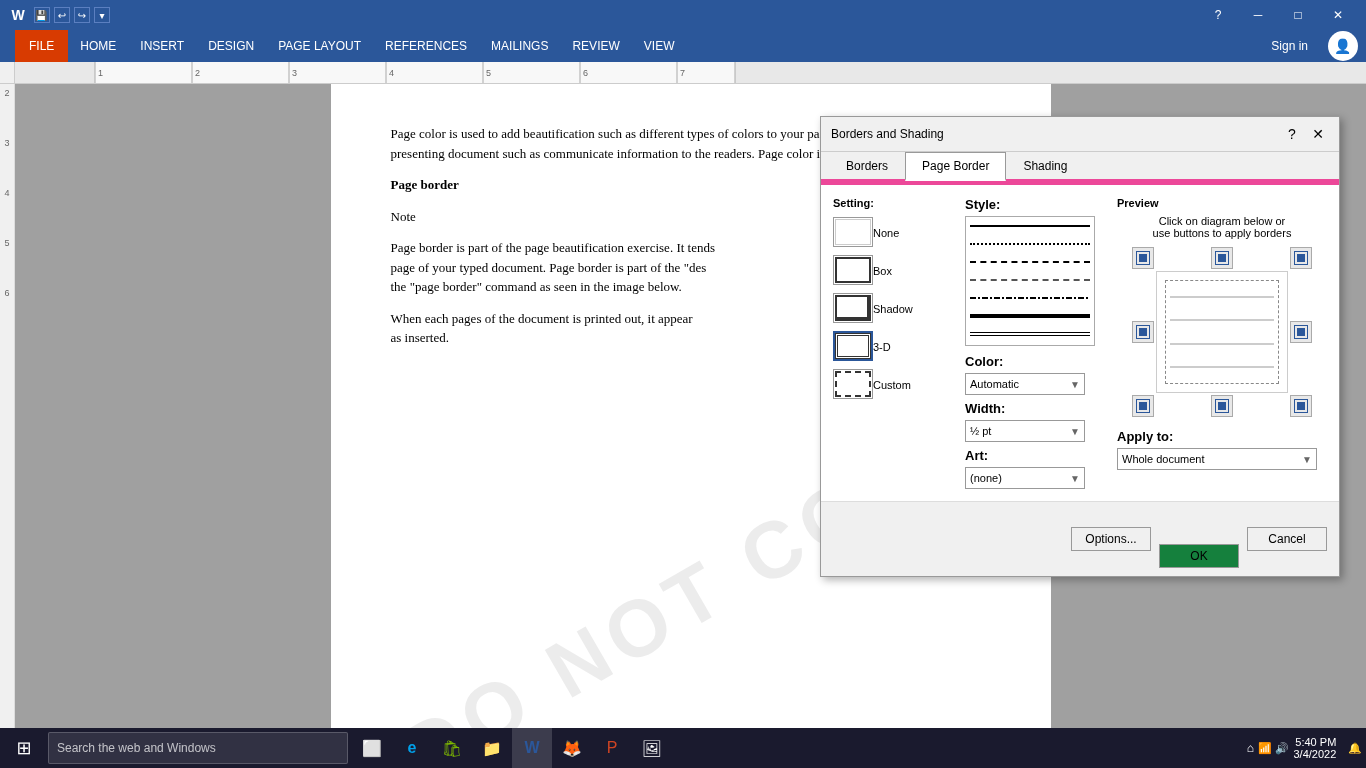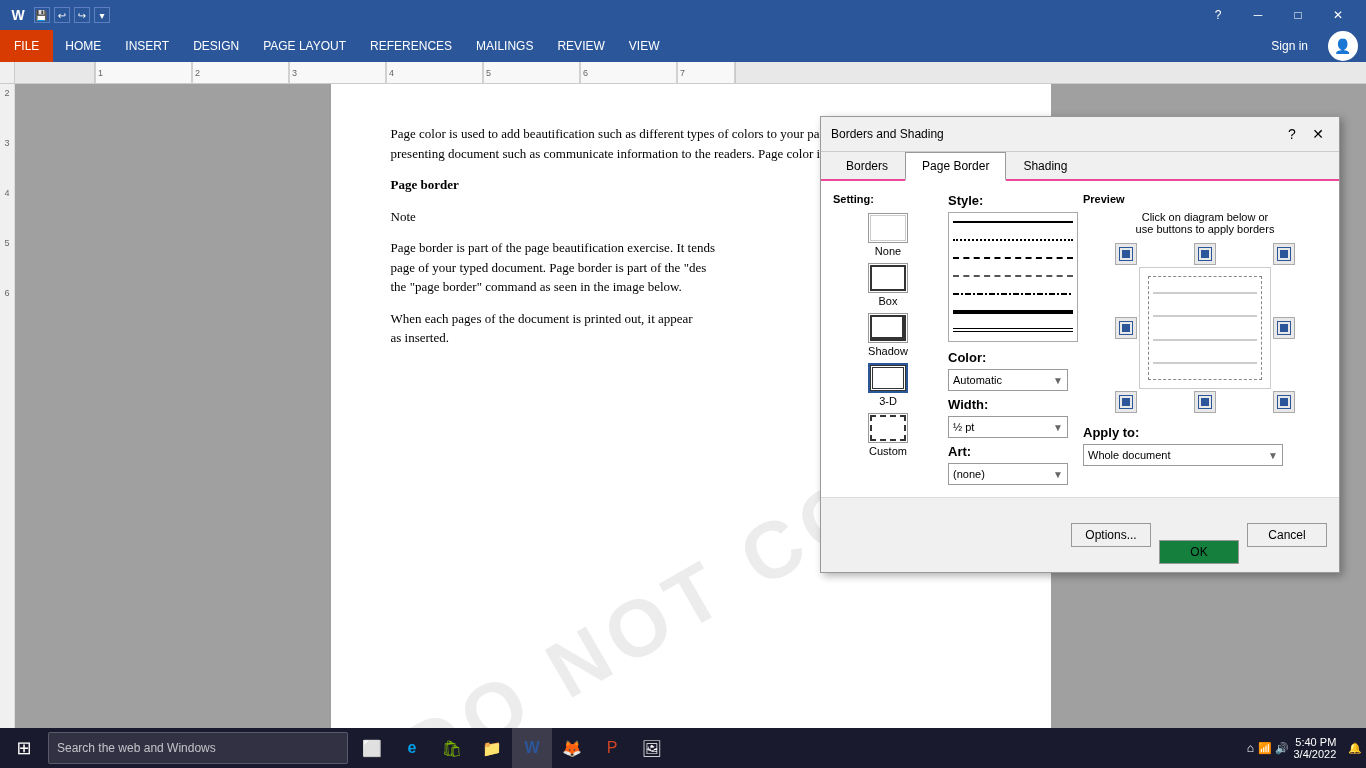--- a/index.html
+++ b/index.html
@@ -18,21 +18,21 @@
     #titlebar .title-icons { display: flex; align-items: center; gap: 4px; }
     .title-icon { width: 16px; height: 16px; background: #2b579a; border: 1px solid #5b7fc0; display: flex; align-items: center; justify-content: center; color: #fff; font-size: 10px; cursor: pointer; }
     .word-icon { width: 20px; height: 20px; background: #2b579a; color: #fff; font-weight: bold; font-size: 14px; display: flex; align-items: center; justify-content: center; }
     #titlebar .title-text { color: #fff; font-size: 12px; flex: 1; text-align: center; }
     .win-btn { width: 40px; height: 30px; display: flex; align-items: center; justify-content: center; color: #fff; font-size: 12px; cursor: pointer; }
 
     
     #ribbon { background: #2b579a; }
     #ribbon-tabs { display: flex; align-items: center; height: 32px; background: #2b579a; }
     .rtab { padding: 6px 12px; color: #fff; font-size: 12px; cursor: pointer; height: 32px; display: flex; align-items: center; }
-    .rtab.file-tab { background: #d83b01; color: #fff; padding: 6px 14px; }
+    .rtab.file-tab { background: #d83b01; color: #fff; padding: 6px 14px; margin-left: 15px; }
     .sign-in { margin-left: auto; color: #fff; font-size: 12px; padding: 0 12px; cursor: pointer; display: flex; align-items: center; }
 
     
     #ruler { height: 22px; background: #f0f0f0; border-bottom: 1px solid #ccc; display: flex; align-items: center; position: relative; }
     .ruler-area { flex: 1; background: #e8e8e8; height: 100%; position: relative; overflow: hidden; }
     .ruler-left { width: 15px; background: #f0f0f0; height: 100%; border-right: 1px solid #ccc; }
 
     
     #main { display: flex; height: calc(768px - 30px - 32px - 22px - 30px); }
     #sidebar-left { width: 15px; background: #f0f0f0; border-right: 1px solid #ddd; display: flex; flex-direction: column; align-items: center; padding-top: 4px; gap: 40px; }
@@ -81,31 +81,31 @@
       display: flex;
       align-items: center;
       justify-content: space-between;
       font-size: 12px;
     }
     .dialog-title-text { font-size: 12px; color: #000; }
     .dialog-controls { display: flex; gap: 4px; align-items: center; }
     .dialog-btn { width: 22px; height: 22px; display: flex; align-items: center; justify-content: center; font-size: 14px; cursor: pointer; color: #000; border: none; background: transparent; }
 
     
-    .dialog-tabs { display: flex; border-bottom: 2px solid #ec4899; margin: 0; padding: 0 8px; background: #f0f0f0; }
+    .dialog-tabs { display: flex; border-bottom: 6px solid #ec4899; margin: 0; padding: 0 8px; background: #f0f0f0; }
     .dtab { padding: 6px 16px; font-size: 12px; cursor: pointer; border: 1px solid transparent; border-bottom: none; margin-bottom: -2px; color: #000; }
     .dtab.active { background: #fff; border-color: #999; border-bottom: 2px solid #fff; font-weight: normal; }
 
     
-    .dialog-body { display: flex; padding: 12px; gap: 5px; background: #fff; }
+    .dialog-body { display: flex; padding: 12px; gap: 22px; background: #fff; }
 
     
     .setting-col { width: 110px; flex-shrink: 0; }
     .setting-label { font-size: 11px; font-weight: bold; margin-bottom: 8px; color: #000; }
-    .setting-item { display: flex; flex-direction: column; align-items: center; margin-bottom: 6px; cursor: pointer; }
+    .setting-item { display: flex; flex-direction: row; align-items: center; margin-bottom: 6px; cursor: pointer; }
     .setting-icon { width: 40px; height: 30px; border: 1px solid #999; background: #fff; display: flex; align-items: center; justify-content: center; margin-bottom: 2px; }
     .setting-icon.selected { border: 2px solid #2b579a; background: #e8f0ff; }
     .setting-item-label { font-size: 11px; color: #000; }
 
     
     .style-col { width: 130px; flex-shrink: 0; }
 
     
     .color-section { margin-top: 8px; }
     .field-label { font-size: 13px; font-weight: bold; margin-bottom: 4px; }

